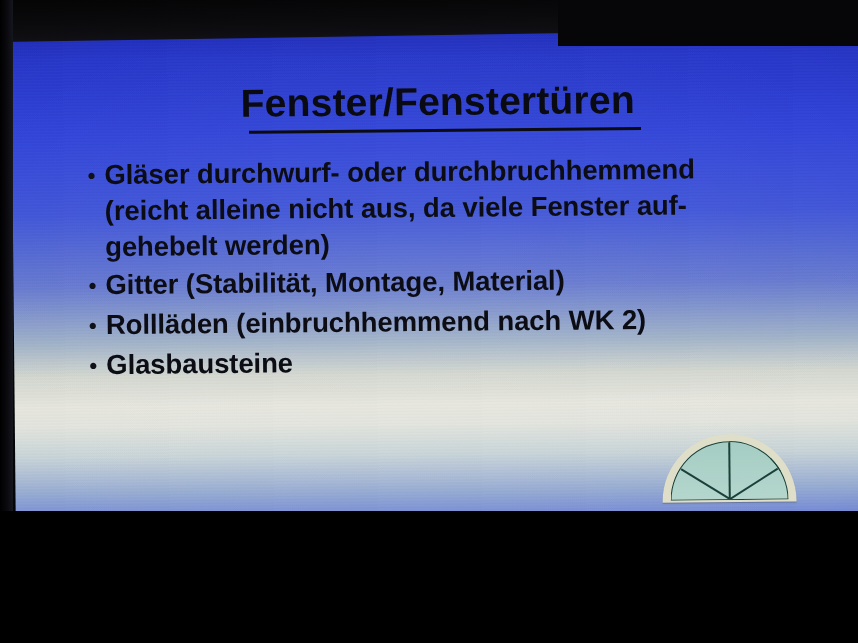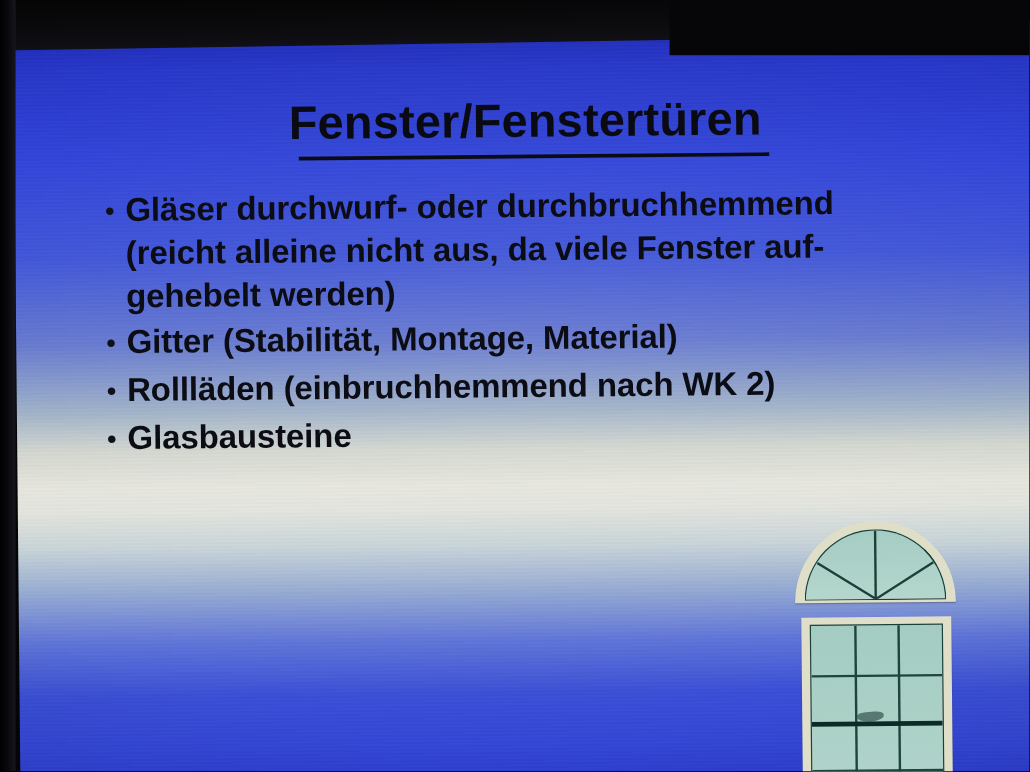--- a/index.html
+++ b/index.html
@@ -11,21 +11,21 @@
     width: 858px;
     height: 643px;
     overflow: hidden;
     font-family: "Liberation Sans", sans-serif;
   }
 
   
   #photo {
     position: relative;
     width: 858px;
-    height: 643px;
+    height: 511px;
     background: #050507;
     overflow: hidden;
   }
 
   
   #slide {
     position: absolute;
     left: 11px;
     top: 26px;
     width: 852px;

